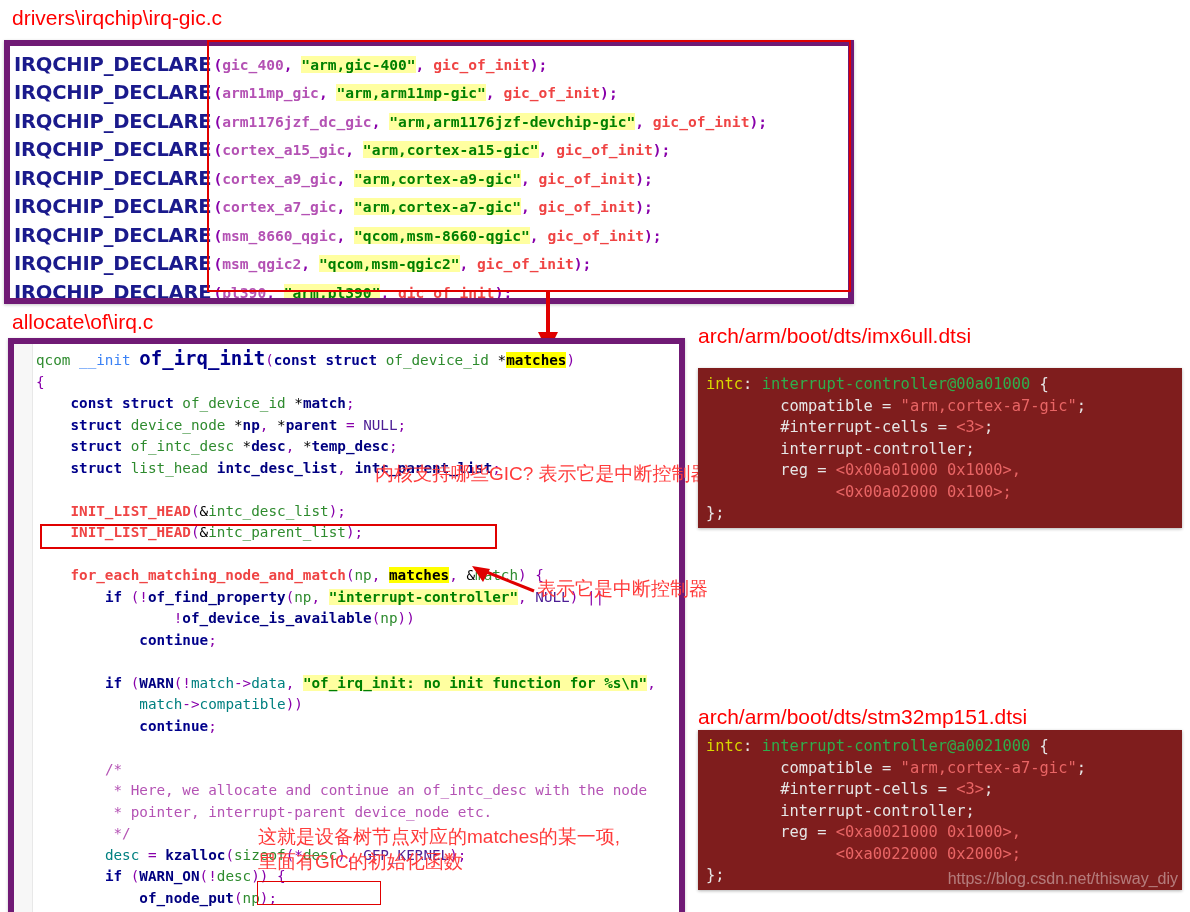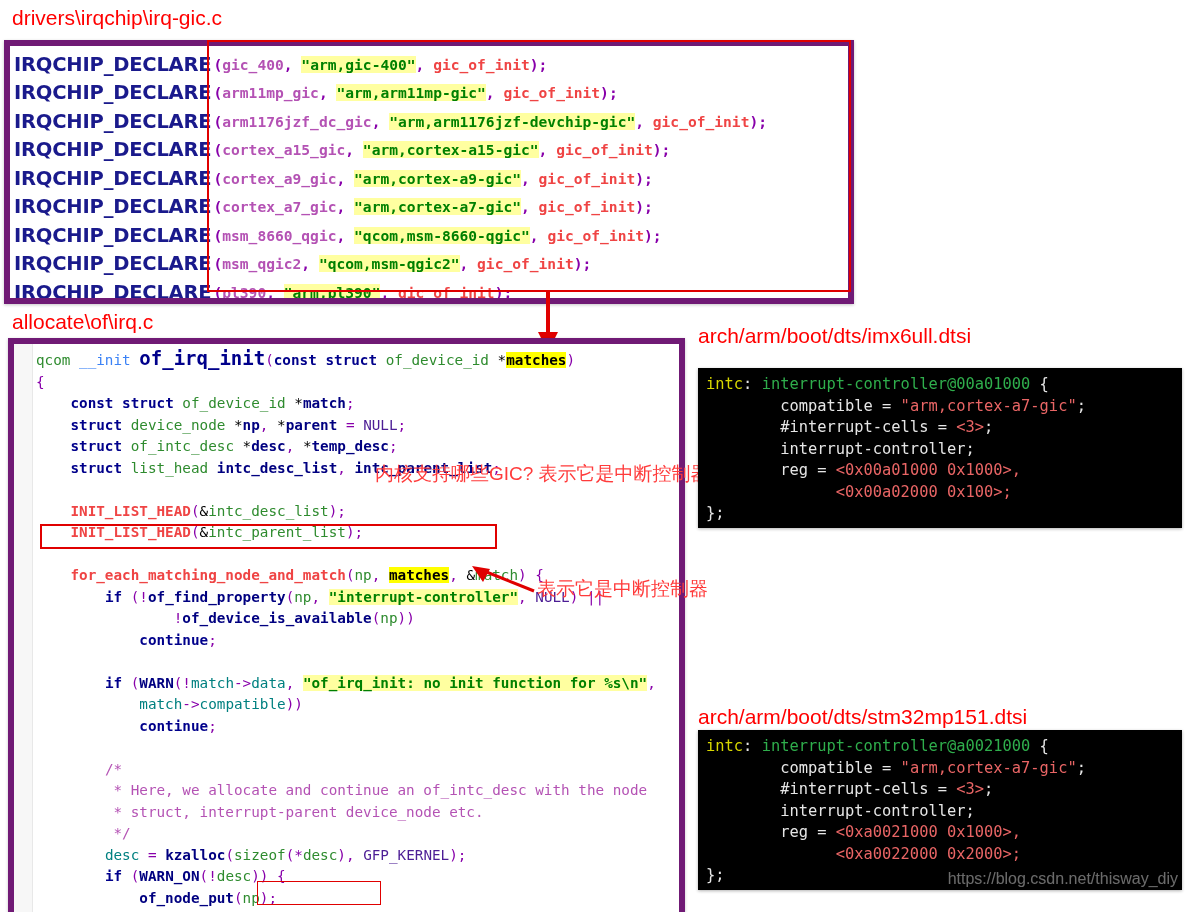--- a/index.html
+++ b/index.html
@@ -66,21 +66,21 @@
   }
   .toprow{height:28.5px;display:flex;align-items:center;white-space:nowrap;}
   .toprow .args{
     font-family:"DejaVu Sans Mono","Liberation Mono",monospace;
     font-size:14.6px;font-weight:bold;margin-left:2px;
   }
 
   
   .dtspanel{
     position:absolute;
-    background:#000000;
+    background:#7f1d1d;
     box-shadow:0 1px 3px rgba(0,0,0,.3);
     overflow:hidden;
   }
   pre.dts{
     margin:0;padding:6px 8px 6px 8px;
     font-family:"DejaVu Sans Mono","Liberation Mono",monospace;
     font-size:15.4px;line-height:21.5px;white-space:pre;color:#e6e6e6;
   }
   .d-label{color:#d8d800;}
   .d-node {color:#2fae4c;}
@@ -182,21 +182,21 @@
         <span class="kw">if</span> <span class="pun">(</span><span class="pun">!</span><span class="var">of_find_property</span><span class="pun">(</span><span class="typ">np</span><span class="pun">,</span> <span class="hl"><span class="str">"interrupt-controller"</span></span><span class="pun">,</span> <span class="num">NULL</span><span class="pun">)</span> <span class="pun">||</span>
                 <span class="pun">!</span><span class="var">of_device_is_available</span><span class="pun">(</span><span class="typ">np</span><span class="pun">))</span>
             <span class="kw">continue</span><span class="pun">;</span>
 
         <span class="kw">if</span> <span class="pun">(</span><span class="var">WARN</span><span class="pun">(!</span><span class="fn">match</span><span class="pun">-&gt;</span><span class="fn">data</span><span class="pun">,</span> <span class="hl"><span class="str">"of_irq_init: no init function for %s\n"</span></span><span class="pun">,</span>
             <span class="fn">match</span><span class="pun">-&gt;</span><span class="fn">compatible</span><span class="pun">))</span>
             <span class="kw">continue</span><span class="pun">;</span>
 
         <span class="cmt">/*</span>
 <span class="cmt">         * Here, we allocate and continue an of_intc_desc with the node</span>
-<span class="cmt">         * struct, interrupt-parent device_node etc.</span>
+<span class="cmt">         * pointer, interrupt-parent device_node etc.</span>
 <span class="cmt">         */</span>
         <span class="fn">desc</span> <span class="pun">=</span> <span class="var">kzalloc</span><span class="pun">(</span><span class="typ">sizeof</span><span class="pun">(*</span><span class="typ">desc</span><span class="pun">),</span> <span class="num">GFP_KERNEL</span><span class="pun">);</span>
         <span class="kw">if</span> <span class="pun">(</span><span class="var">WARN_ON</span><span class="pun">(!</span><span class="typ">desc</span><span class="pun">))</span> <span class="pun">{</span>
             <span class="var">of_node_put</span><span class="pun">(</span><span class="typ">np</span><span class="pun">);</span>
             <span class="kw">goto</span> <span class="typ">↓err</span><span class="pun">;</span>
         
 
           </pre>
   </div>
 
@@ -207,20 +207,24 @@
   <div class="anno" style="left:375px;top:461px;">
     <div>内核支持哪些GIC? 表示它是中断控制器;</div>
   </div>
 
   <svg class="arrowsvg" style="left:470px;top:565px;" width="70" height="32">
     <line x1="64" y1="26" x2="14" y2="6" stroke="#e00000" stroke-width="3"></line>
     <polygon points="2,1 20,4 13,17" fill="#e00000"></polygon>
   </svg>
   <div class="anno" style="left:537px;top:576px;">表示它是中断控制器</div>
 
+  <div class="anno" style="left:258px;top:824px;">
+    <div>这就是设备树节点对应的matches的某一项,</div>
+    <div>里面有GIC的初始化函数</div>
+  </div>
 
   <div class="caption" style="left:698px;top:324px;">arch/arm/boot/dts/imx6ull.dtsi</div>
 
   <div class="dtspanel" style="left:698px;top:368px;width:484px;height:160px;">
     <pre class="dts"><span class="d-label">intc</span><span class="d-punc">: </span><span class="d-node">interrupt-controller@00a01000</span><span class="d-punc"> {</span>
         <span class="d-key">compatible = </span><span class="d-val">"arm,cortex-a7-gic"</span><span class="d-punc">;</span>
         <span class="d-key">#interrupt-cells = </span><span class="d-val">&lt;3&gt;</span><span class="d-punc">;</span>
         <span class="d-key">interrupt-controller;</span>
         <span class="d-key">reg = </span><span class="d-val">&lt;0x00a01000 0x1000&gt;,</span>
               <span class="d-val">&lt;0x00a02000 0x100&gt;;</span>

